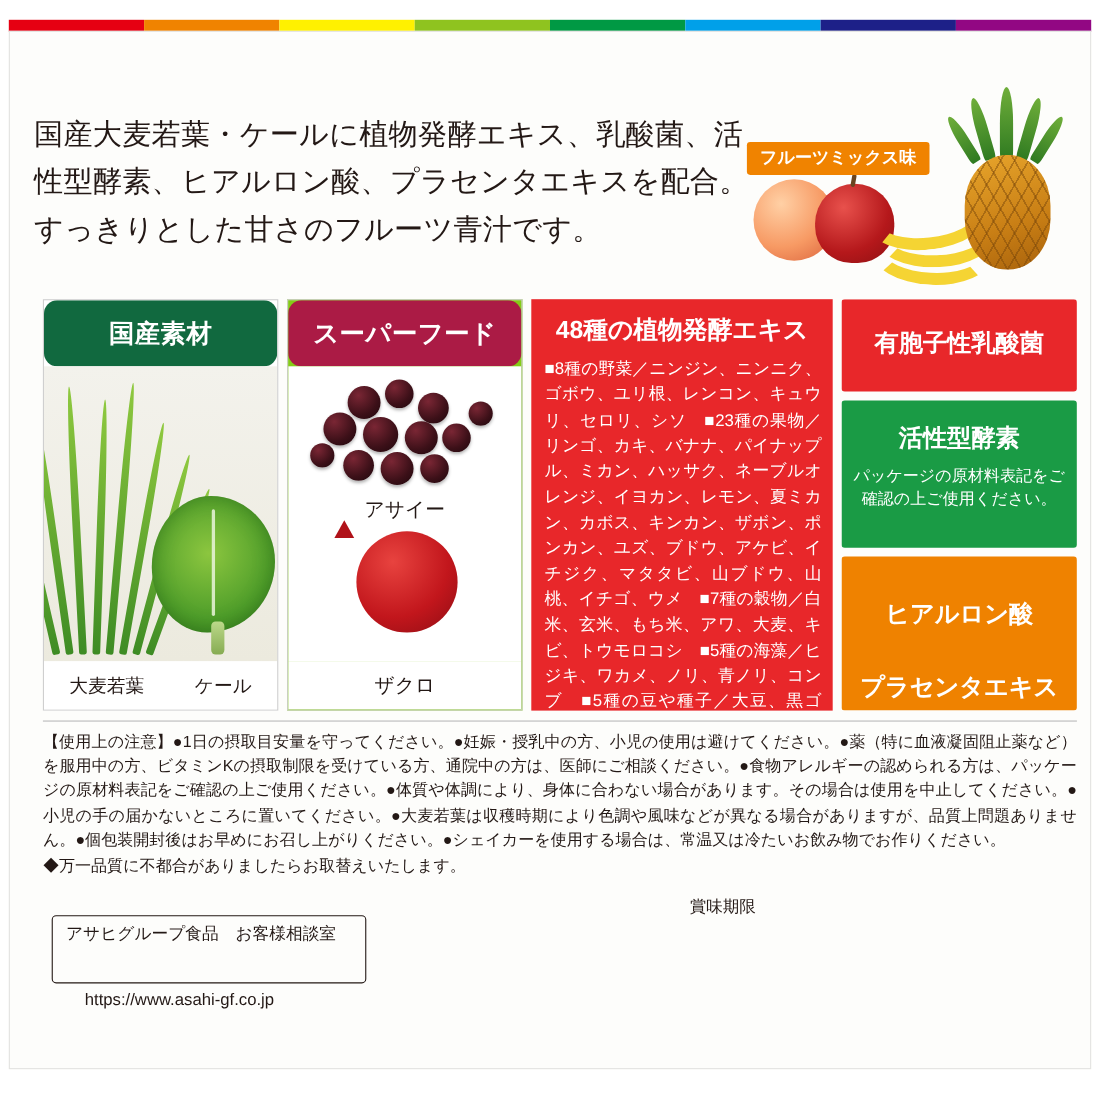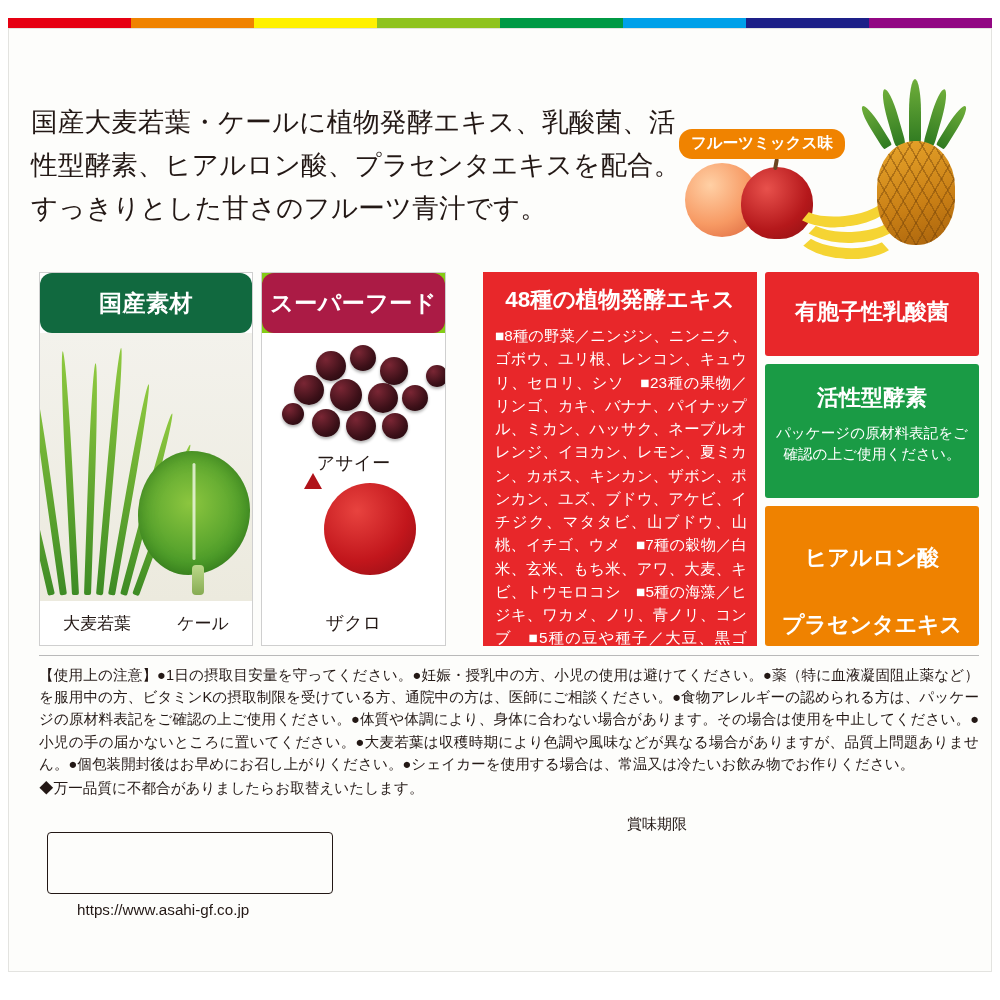--- a/index.html
+++ b/index.html
@@ -56,21 +56,21 @@
     height: 180px;
   }
   .flavor-badge {
     position: absolute;
     left: 0px;
     top: 50px;
     background: #f08300;
     color: #ffffff;
     font-size: 15.5px;
     padding: 4px 12px 5px 12px;
-    border-radius: 13px;
+    border-radius: 3px;
     white-space: nowrap;
     font-weight: 700;
     z-index: 5;
   }
   .pineapple {
     position: absolute;
     right: 4px;
     top: 0px;
     width: 92px;
     height: 170px;
@@ -152,21 +152,21 @@
     height: 374px;
   }
   .panel {
     position: absolute;
     top: 0;
     height: 374px;
     box-sizing: border-box;
     overflow: hidden;
   }
   .panel-green  { left: 0px;   width: 214px; border: 1px solid #cfcfcf; background: #fff; }
-  .panel-wine   { left: 222px; width: 185px; border: 1px solid #cfcfcf; background: #84cc16; }
+  .panel-wine   { left: 222px; width: 214px; border: 1px solid #cfcfcf; background: #84cc16; }
   .panel-red    { left: 444px; width: 274px; background: #e8272a; }
   .panel-right  { left: 726px; width: 214px; background: transparent; }
 
   .panel-head {
     height: 60px;
     display: flex;
     align-items: center;
     justify-content: center;
     color: #fff;
     font-size: 23px;
@@ -484,17 +484,18 @@
   </div>
 
   <div class="notes">
     <p class="note1">【使用上の注意】●1日の摂取目安量を守ってください。●妊娠・授乳中の方、小児の使用は避けてください。●薬（特に血液凝固阻止薬など）を服用中の方、ビタミンKの摂取制限を受けている方、通院中の方は、医師にご相談ください。●食物アレルギーの認められる方は、パッケージの原材料表記をご確認の上ご使用ください。●体質や体調により、身体に合わない場合があります。その場合は使用を中止してください。●小児の手の届かないところに置いてください。●大麦若葉は収穫時期により色調や風味などが異なる場合がありますが、品質上問題ありません。●個包装開封後はお早めにお召し上がりください。●シェイカーを使用する場合は、常温又は冷たいお飲み物でお作りください。</p>
     <p class="note2">◆万一品質に不都合がありましたらお取替えいたします。</p>
   </div>
 
   <div class="best-before">賞味期限</div>
 
   <div class="contact-box">
+    <div class="contact-line1">アサヒグループ食品　お客様相談室</div>
   </div>
 
   <div class="url">https://www.asahi-gf.co.jp</div>
 
 </div>
 
 </body></html>

